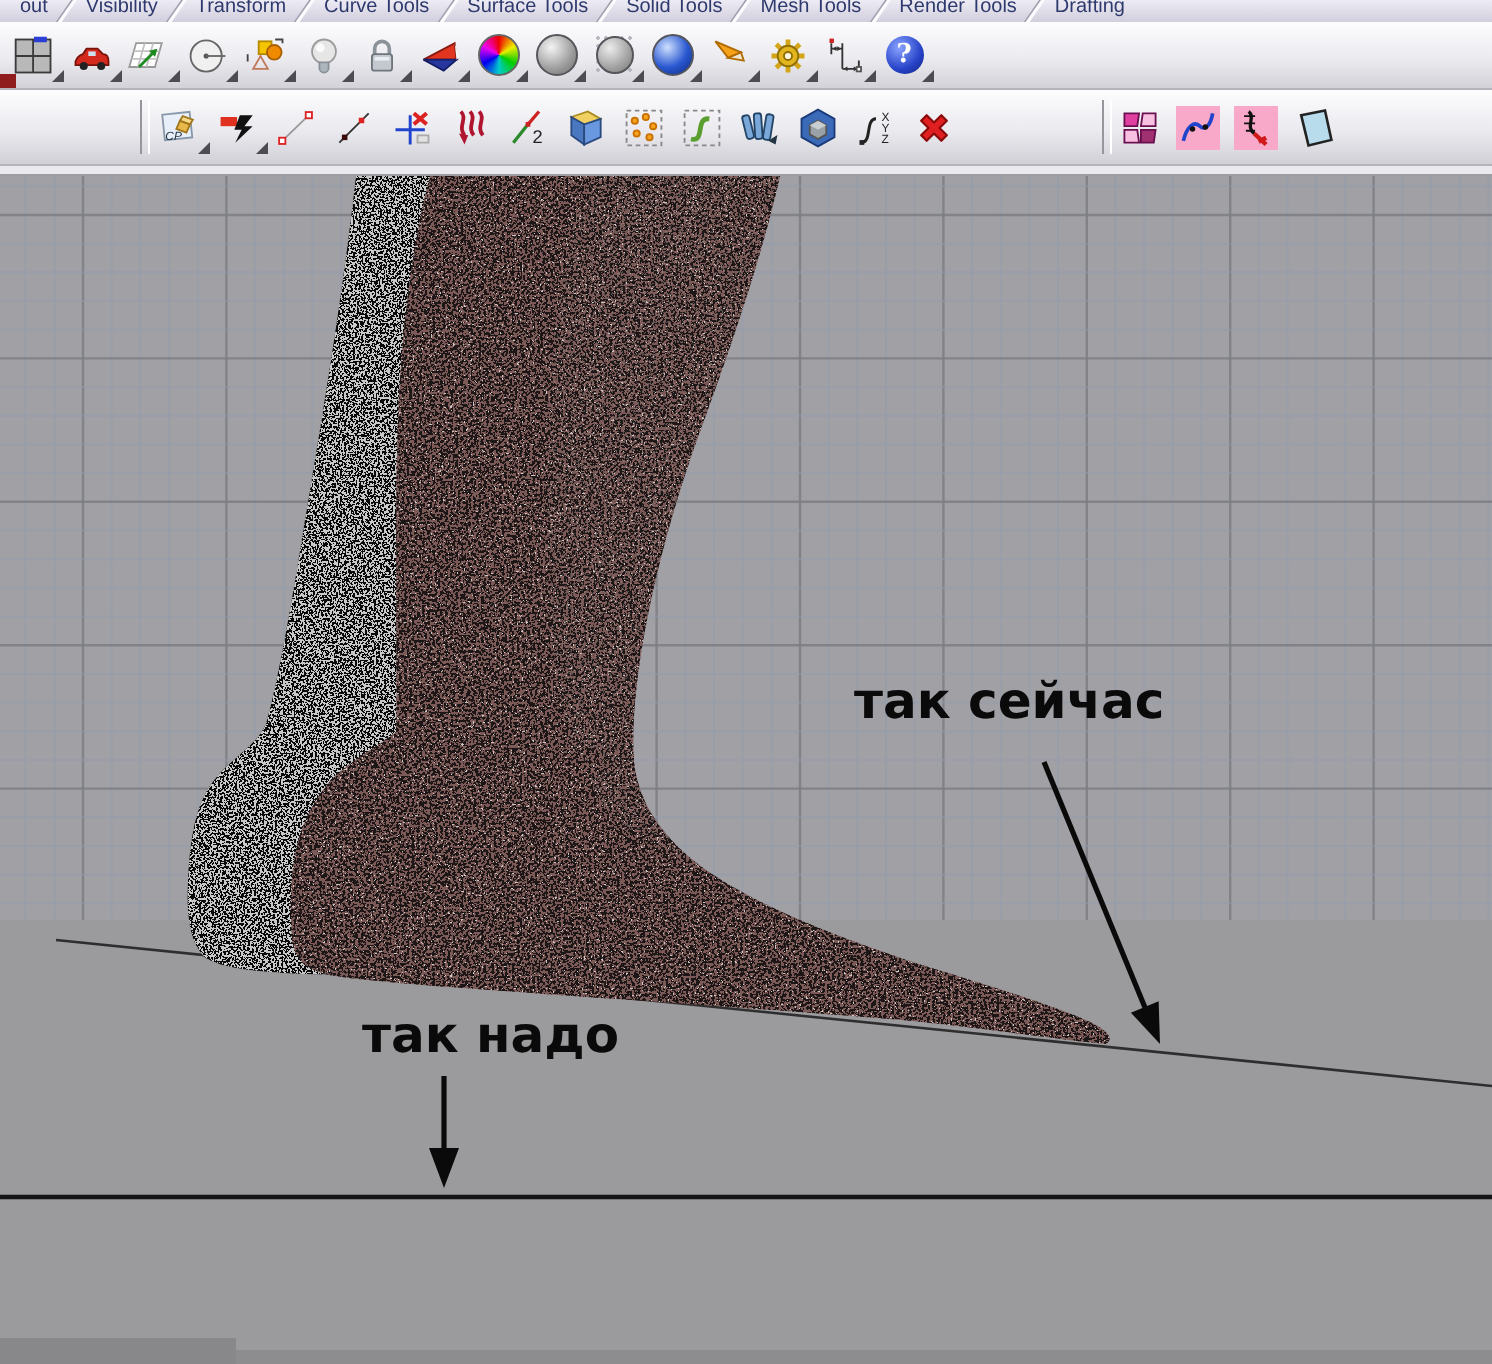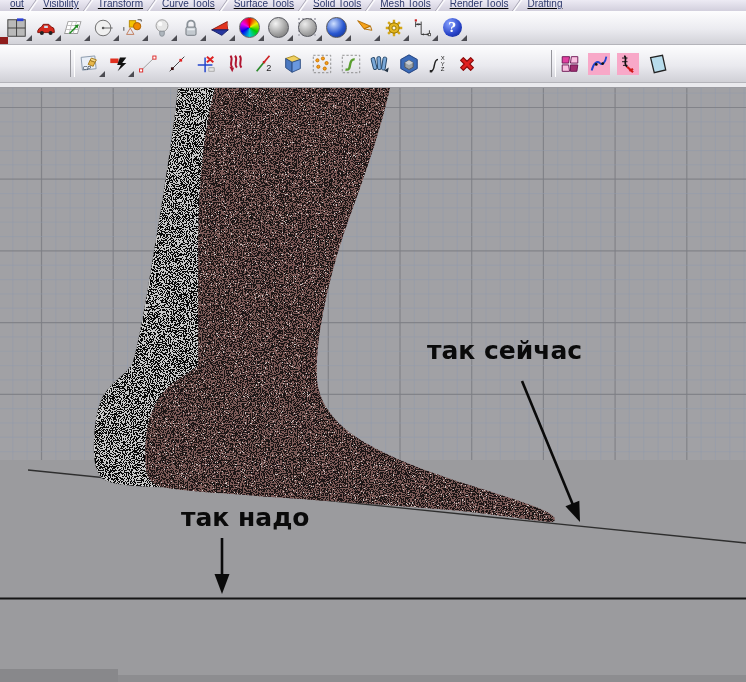--- a/index.html
+++ b/index.html
@@ -2,21 +2,21 @@
 <html><head>
 <meta charset="utf-8">
 <style>
   html,body{margin:0;padding:0;background:#555;}
   .app{position:relative;width:746px;height:682px;overflow:hidden;
        font-family:"Liberation Sans",sans-serif;background:#9b9b9e;}
 
   
   .tabs{position:absolute;top:0;left:0;width:746px;height:11px;
         background:linear-gradient(#edebf4,#d2cfdd);overflow:hidden;
-        display:flex;align-items:flex-start;padding-left:2px;box-sizing:border-box;text-decoration:underline;}
+        display:flex;align-items:flex-start;padding-left:2px;box-sizing:border-box;}
   .tab{font-size:10px;line-height:15px;margin-top:-4px;color:#2e3a6d;
        padding:0 8px;white-space:nowrap;cursor:default;}
   .tab-sep{width:2px;height:16px;margin-top:-3px;background:#fbfbfd;
            border-left:1px solid #a29eb0;transform:skewX(-35deg);}
 
   
   .row1{position:absolute;top:11px;left:0;width:746px;height:34px;box-sizing:border-box;
         background:linear-gradient(#fdfdfe 0%,#ebebf0 55%,#d2d2d8 100%);
         border-bottom:1px solid #b4b4ba;display:flex;align-items:center;padding-left:5px;}
   .row2{position:absolute;top:45px;left:0;width:746px;height:38px;box-sizing:border-box;

